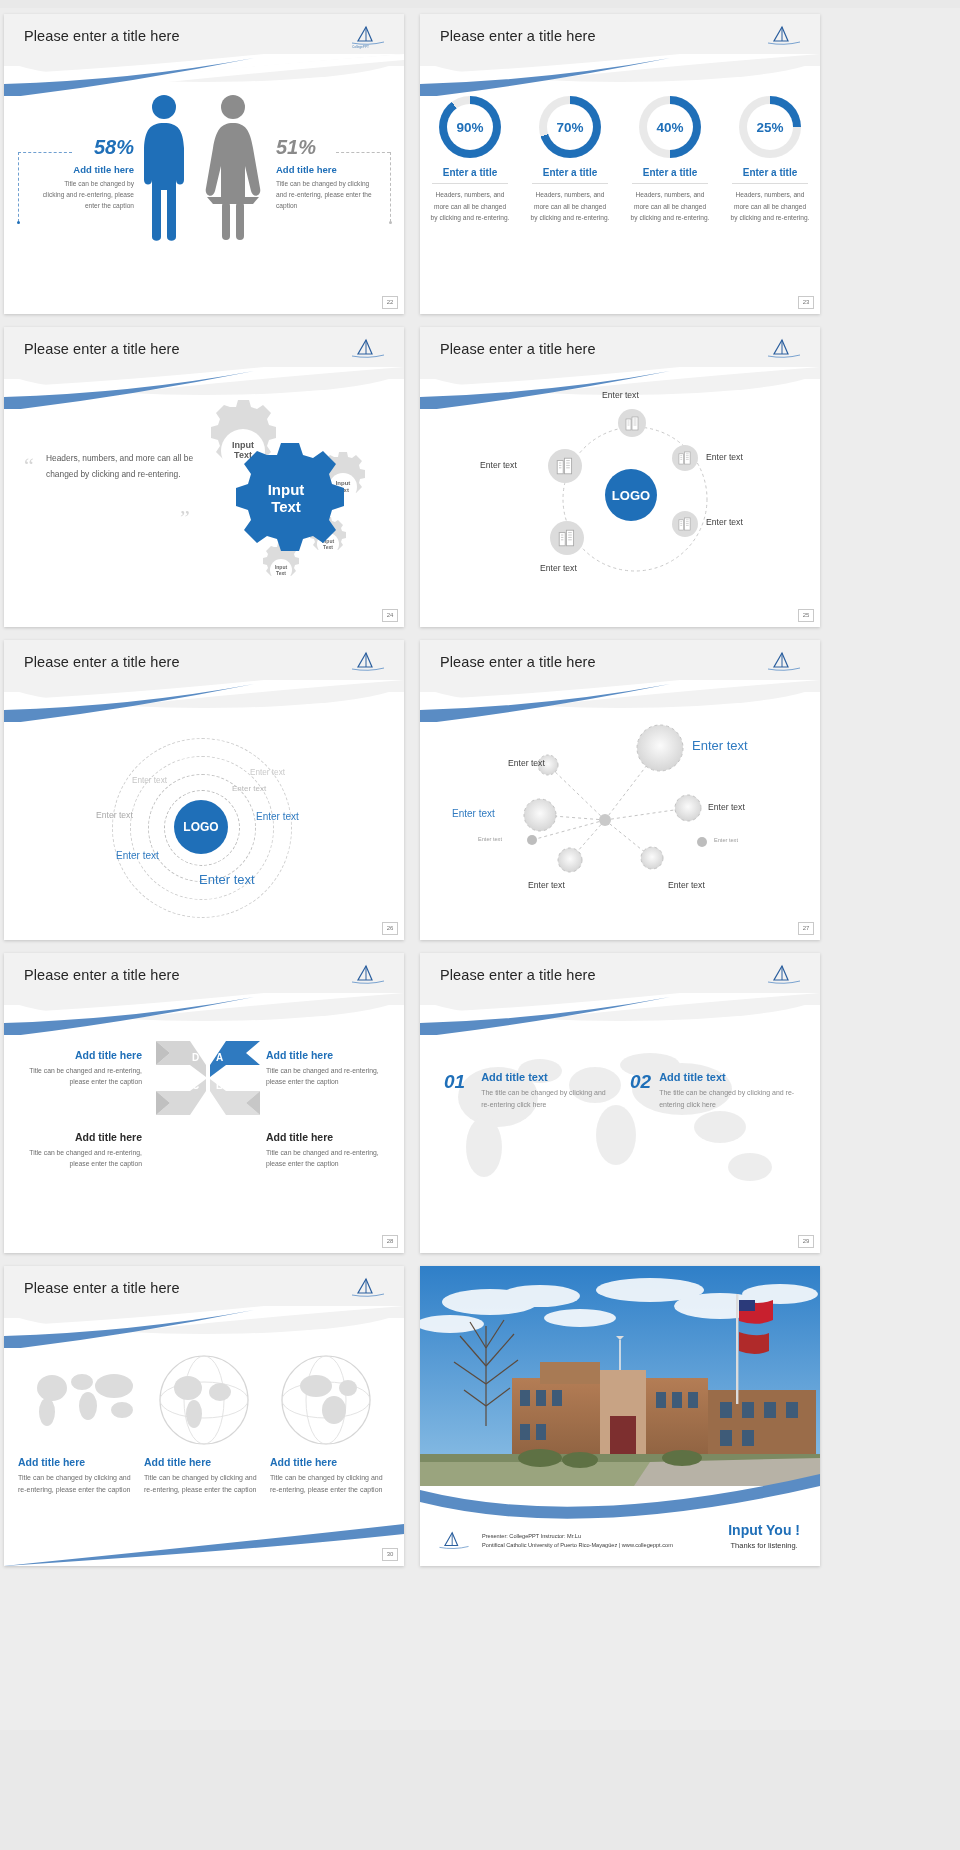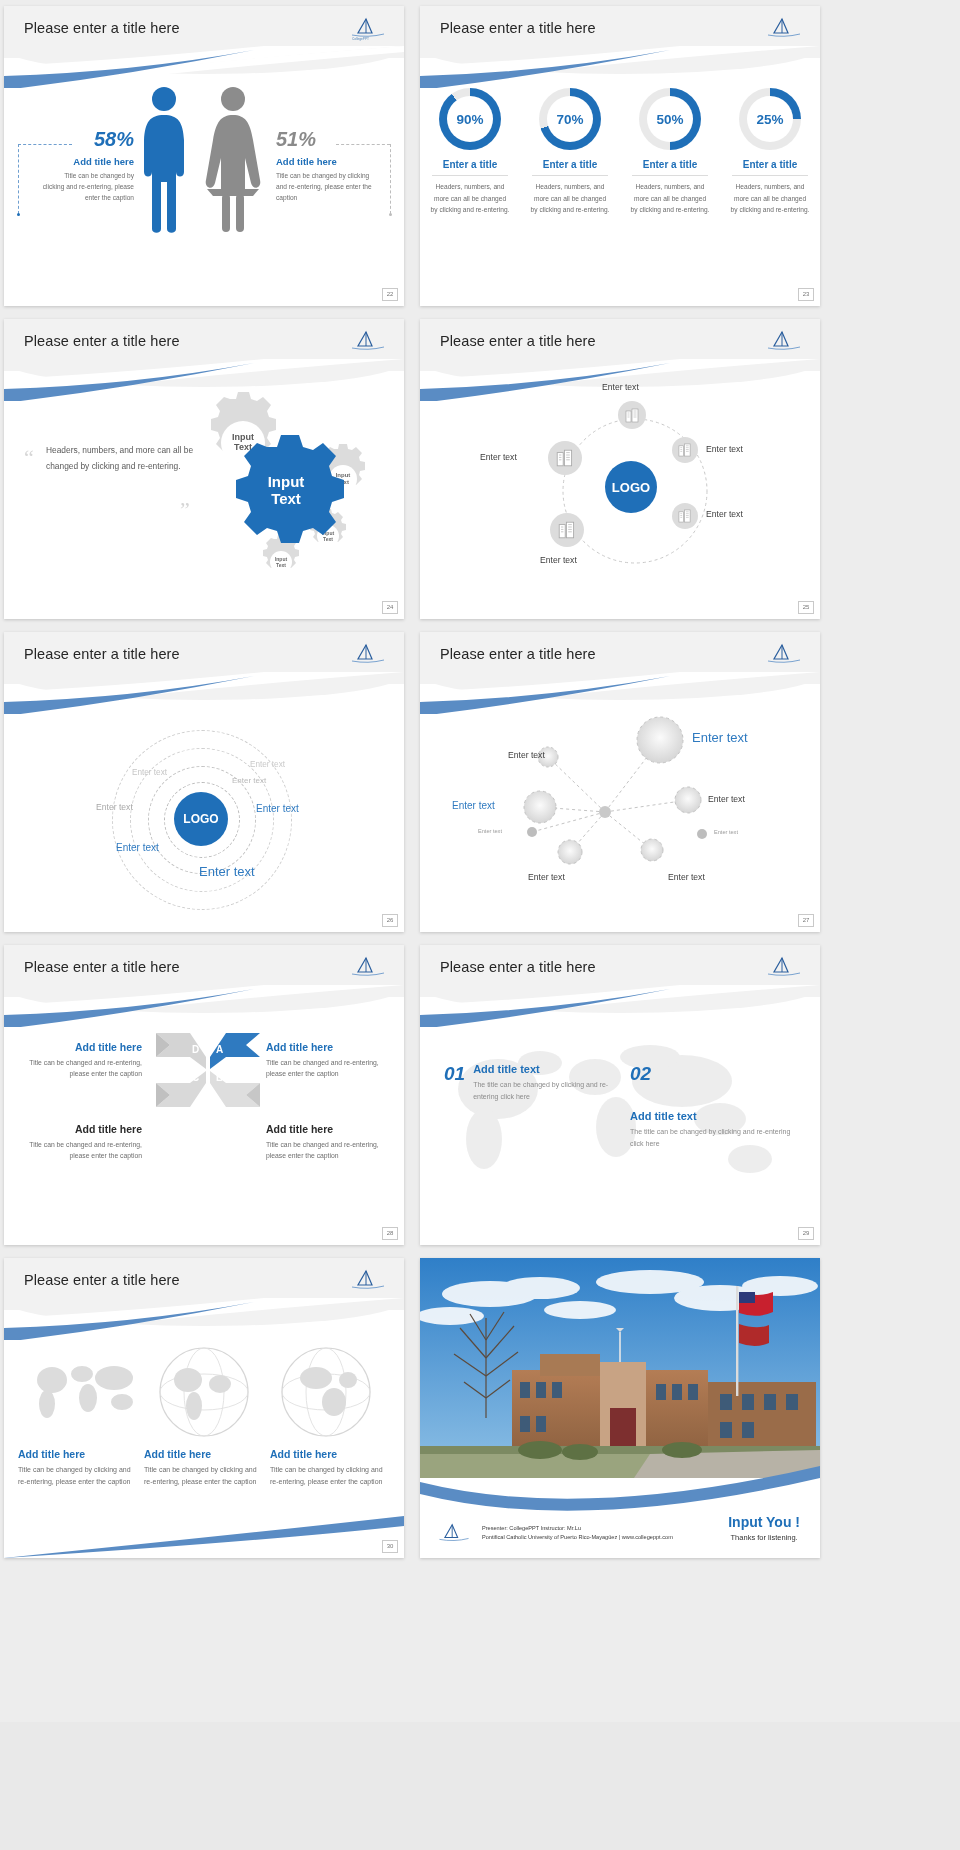--- a/index.html
+++ b/index.html
@@ -1,17 +1,17 @@
 <!DOCTYPE html>
 <html><head>
 <meta charset="utf-8">
 <style>
   html,body{margin:0;padding:0;background:#e9e9e9;}
   body{width:960px;height:1850px;font-family:"Liberation Sans",sans-serif;overflow:hidden;}
-  .sheet{position:relative;width:960px;height:1722px;background:#ededed;}
+  .sheet{position:relative;width:960px;height:1722px;background:#ededed;margin-top:8px;}
   .slide{position:absolute;width:400px;height:300px;background:#ffffff;
          box-shadow:0 1px 3px rgba(0,0,0,.18);overflow:hidden;}
   
   .hdr{position:absolute;left:0;top:0;width:100%;height:52px;background:#f2f2f2;}
   .hdr:after{content:"";position:absolute;left:0;bottom:-16px;width:100%;height:26px;
              background:#f2f2f2;border-radius:0 0 50% 50%/0 0 100% 100%;}
   .title{position:absolute;left:20px;top:14px;font-size:14.5px;color:#262626;
          letter-spacing:.1px;z-index:5;white-space:nowrap;}
   .logo{position:absolute;right:14px;top:8px;width:44px;height:28px;z-index:6;}
   .swoosh{position:absolute;left:0;top:40px;width:100%;height:42px;z-index:4;overflow:hidden;}
@@ -160,21 +160,21 @@
         <div class="donut" style="background:conic-gradient(#1f6fb8 0% 70%,#e9e9e9 70% 100%);">
           <div class="hole">70%</div>
         </div>
         <div class="dttl">Enter a title</div>
         <div class="drule"></div>
         <div class="dtxt">Headers, numbers, and more can all be changed by clicking and re-entering.</div>
       </div>
 
       <div class="donutcol">
         <div class="donut" style="background:conic-gradient(#1f6fb8 0% 50%,#e9e9e9 50% 100%);">
-          <div class="hole">50%</div>
+          <div class="hole">40%</div>
         </div>
         <div class="dttl">Enter a title</div>
         <div class="drule"></div>
         <div class="dtxt">Headers, numbers, and more can all be changed by clicking and re-entering.</div>
       </div>
 
       <div class="donutcol">
         <div class="donut" style="background:conic-gradient(#1f6fb8 0% 25%,#e9e9e9 25% 100%);">
           <div class="hole">25%</div>
         </div>
@@ -454,29 +454,29 @@
         <ellipse cx="175" cy="58" rx="26" ry="18"></ellipse>
         <ellipse cx="196" cy="108" rx="20" ry="30"></ellipse>
         <ellipse cx="262" cy="62" rx="50" ry="26"></ellipse>
         <ellipse cx="300" cy="100" rx="26" ry="16"></ellipse>
         <ellipse cx="330" cy="140" rx="22" ry="14"></ellipse>
         <ellipse cx="120" cy="44" rx="22" ry="12"></ellipse>
         <ellipse cx="230" cy="38" rx="30" ry="12"></ellipse>
       </g>
     </svg>
 
-    <div style="position:absolute;left:24px;top:58px;display:flex;gap:8px;width:170px;">
+    <div style="position:absolute;left:24px;top:58px;display:flex;gap:16px;width:170px;">
       <div class="bignum">01</div>
       <div>
         <div class="ntitle">Add title text</div>
         <div class="ntext" style="margin-top:4px;">The title can be changed by clicking and re-entering click here</div>
       </div>
     </div>
 
-    <div style="position:absolute;left:210px;top:58px;display:flex;gap:25px;width:170px;flex-direction:column;">
+    <div style="position:absolute;left:210px;top:58px;display:flex;gap:8px;width:170px;">
       <div class="bignum">02</div>
       <div>
         <div class="ntitle">Add title text</div>
         <div class="ntext" style="margin-top:4px;">The title can be changed by clicking and re-entering click here</div>
       </div>
     </div>
   </div>
   <div class="pgnum">29</div>
 </div>
 

